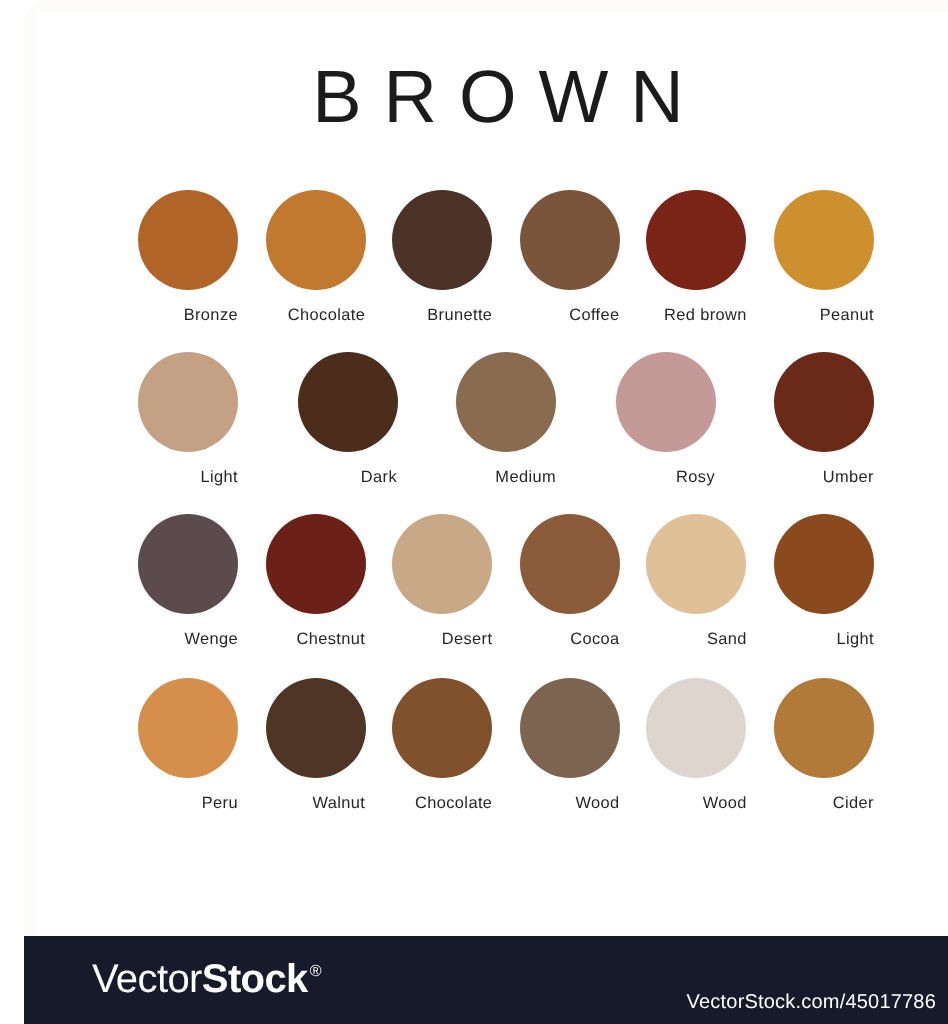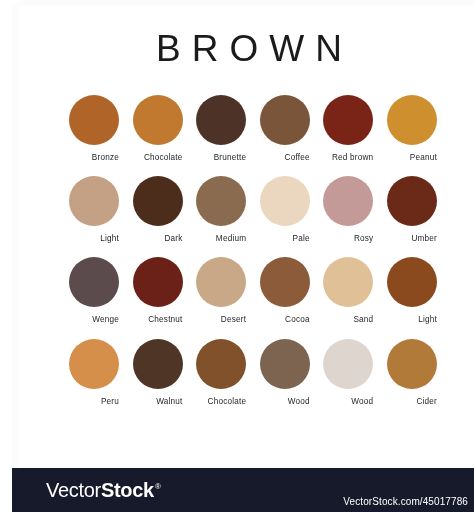--- a/index.html
+++ b/index.html
@@ -156,24 +156,20 @@
           </div>
           <div class="cell">
             <div class="swatch" style="background: rgb(76, 45, 28);"></div>
             <div class="swatch-label">Dark</div>
           </div>
           <div class="cell">
             <div class="swatch" style="background: rgb(139, 107, 79);"></div>
             <div class="swatch-label">Medium</div>
           </div>
           <div class="cell">
-            <div class="swatch" style="background: rgb(235, 214, 192);"></div>
-            <div class="swatch-label">Pale</div>
-          </div>
-          <div class="cell">
             <div class="swatch" style="background: rgb(196, 154, 152);"></div>
             <div class="swatch-label">Rosy</div>
           </div>
           <div class="cell">
             <div class="swatch" style="background: rgb(107, 42, 24);"></div>
             <div class="swatch-label">Umber</div>
           </div>
         </div>
         <div class="row">
           <div class="cell">

